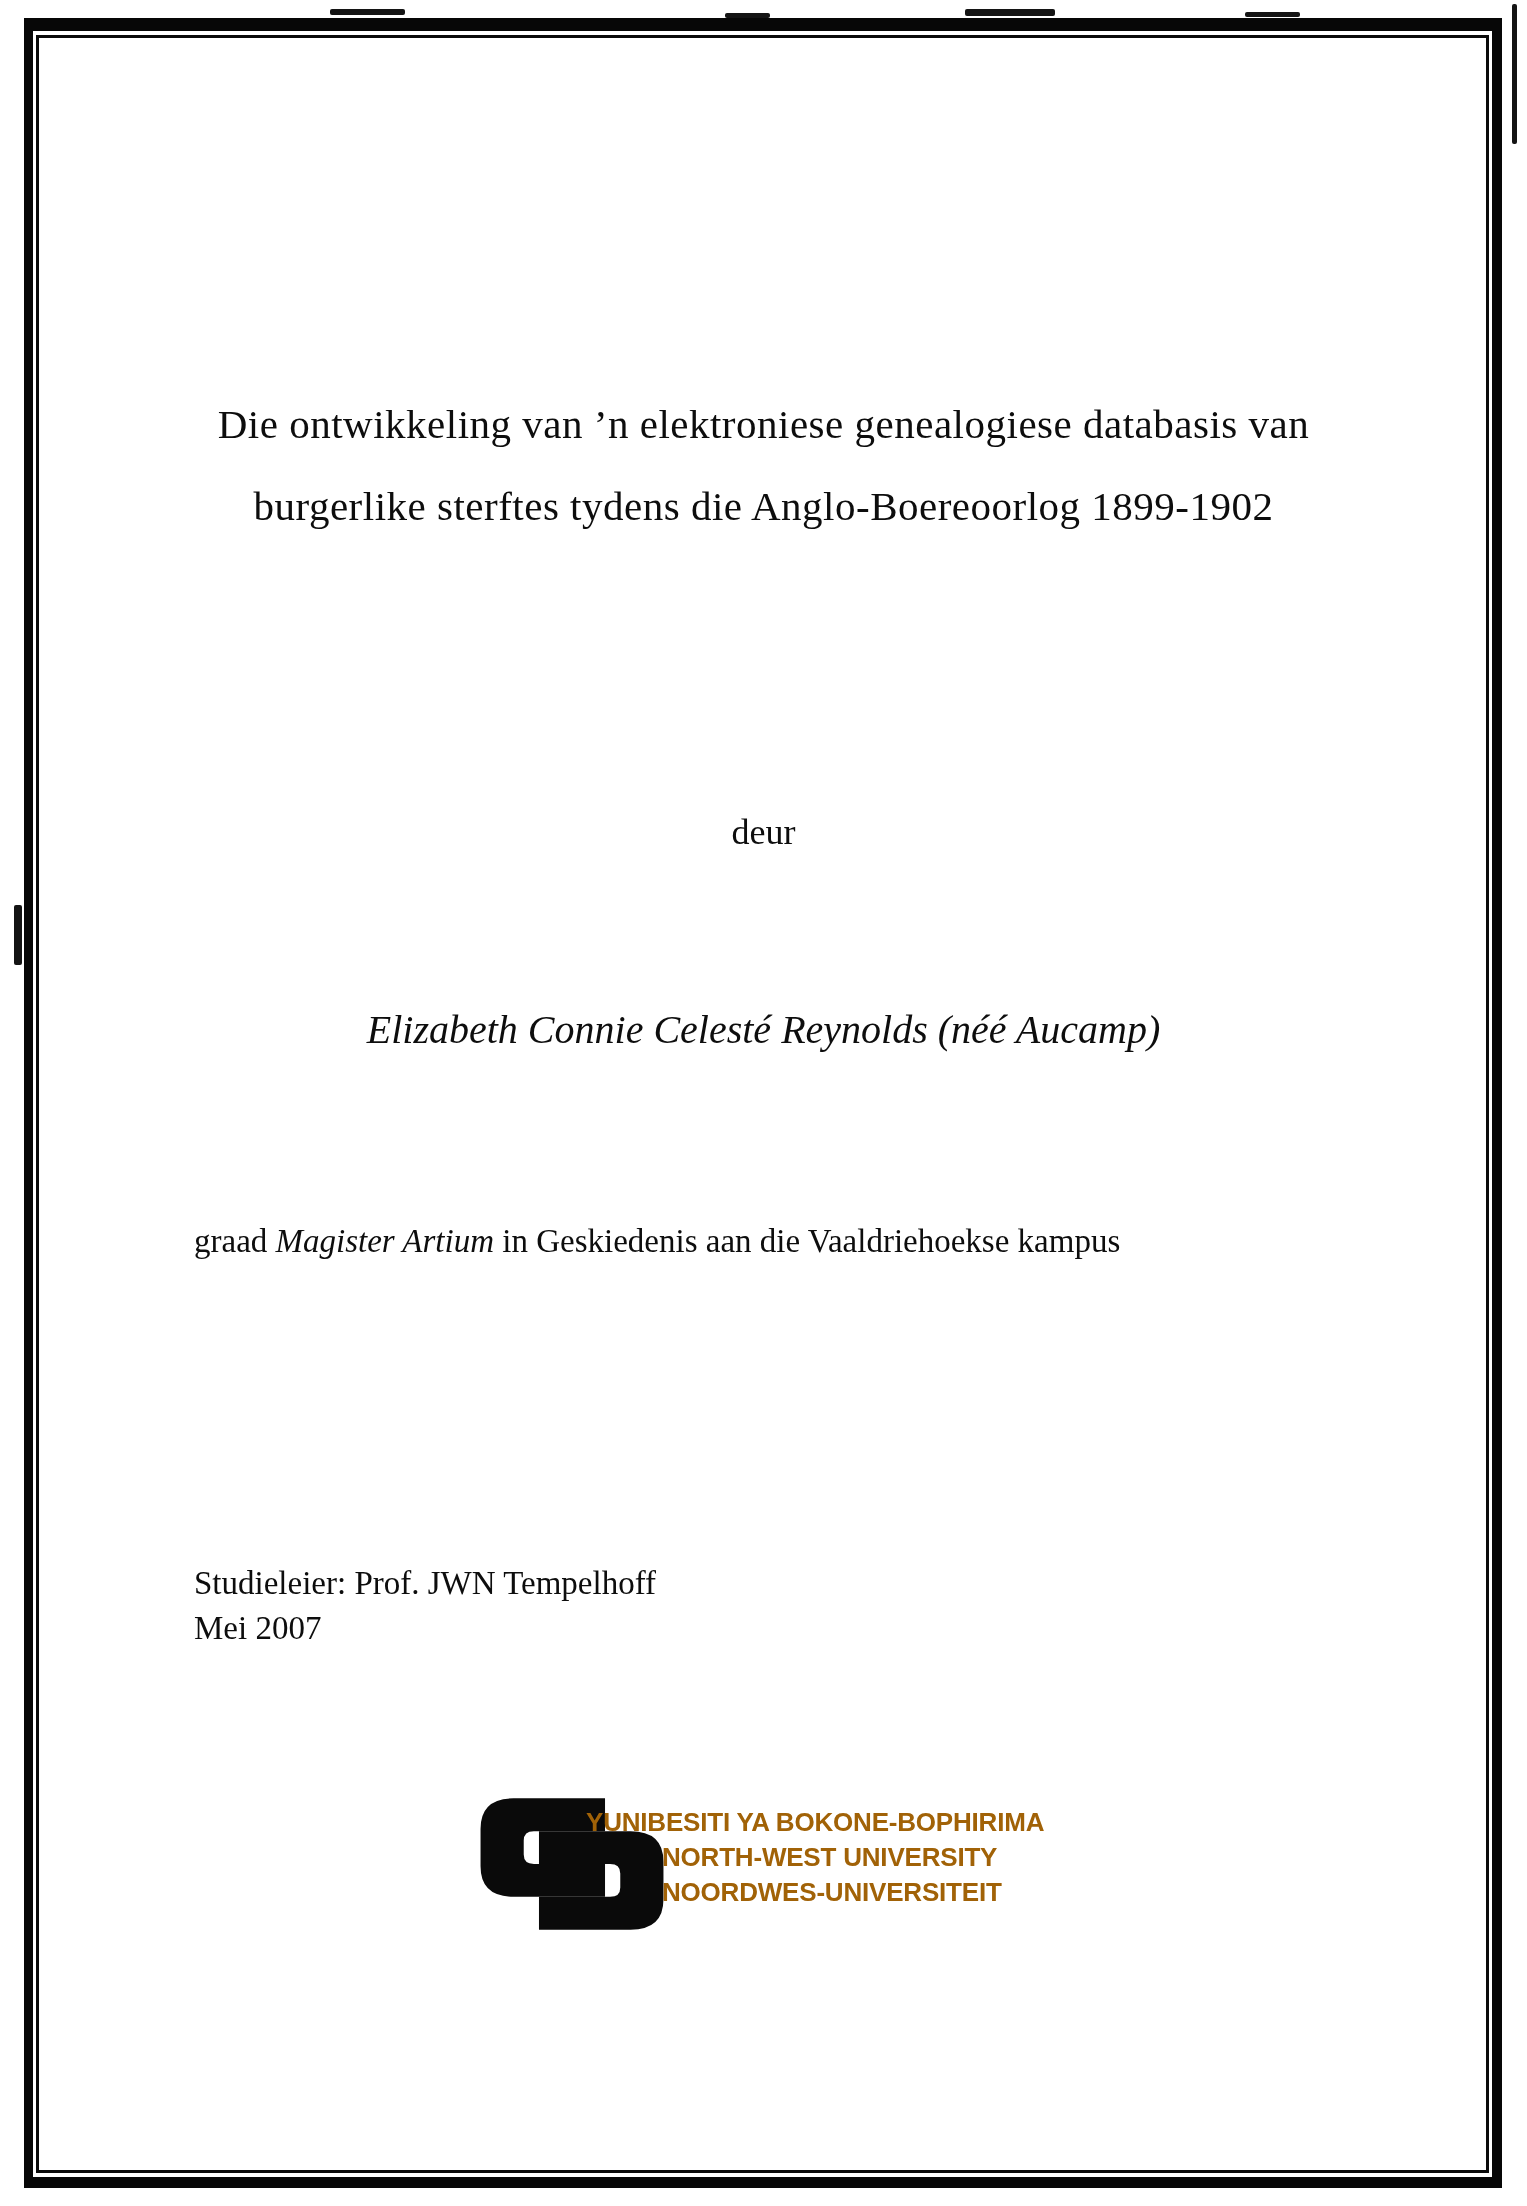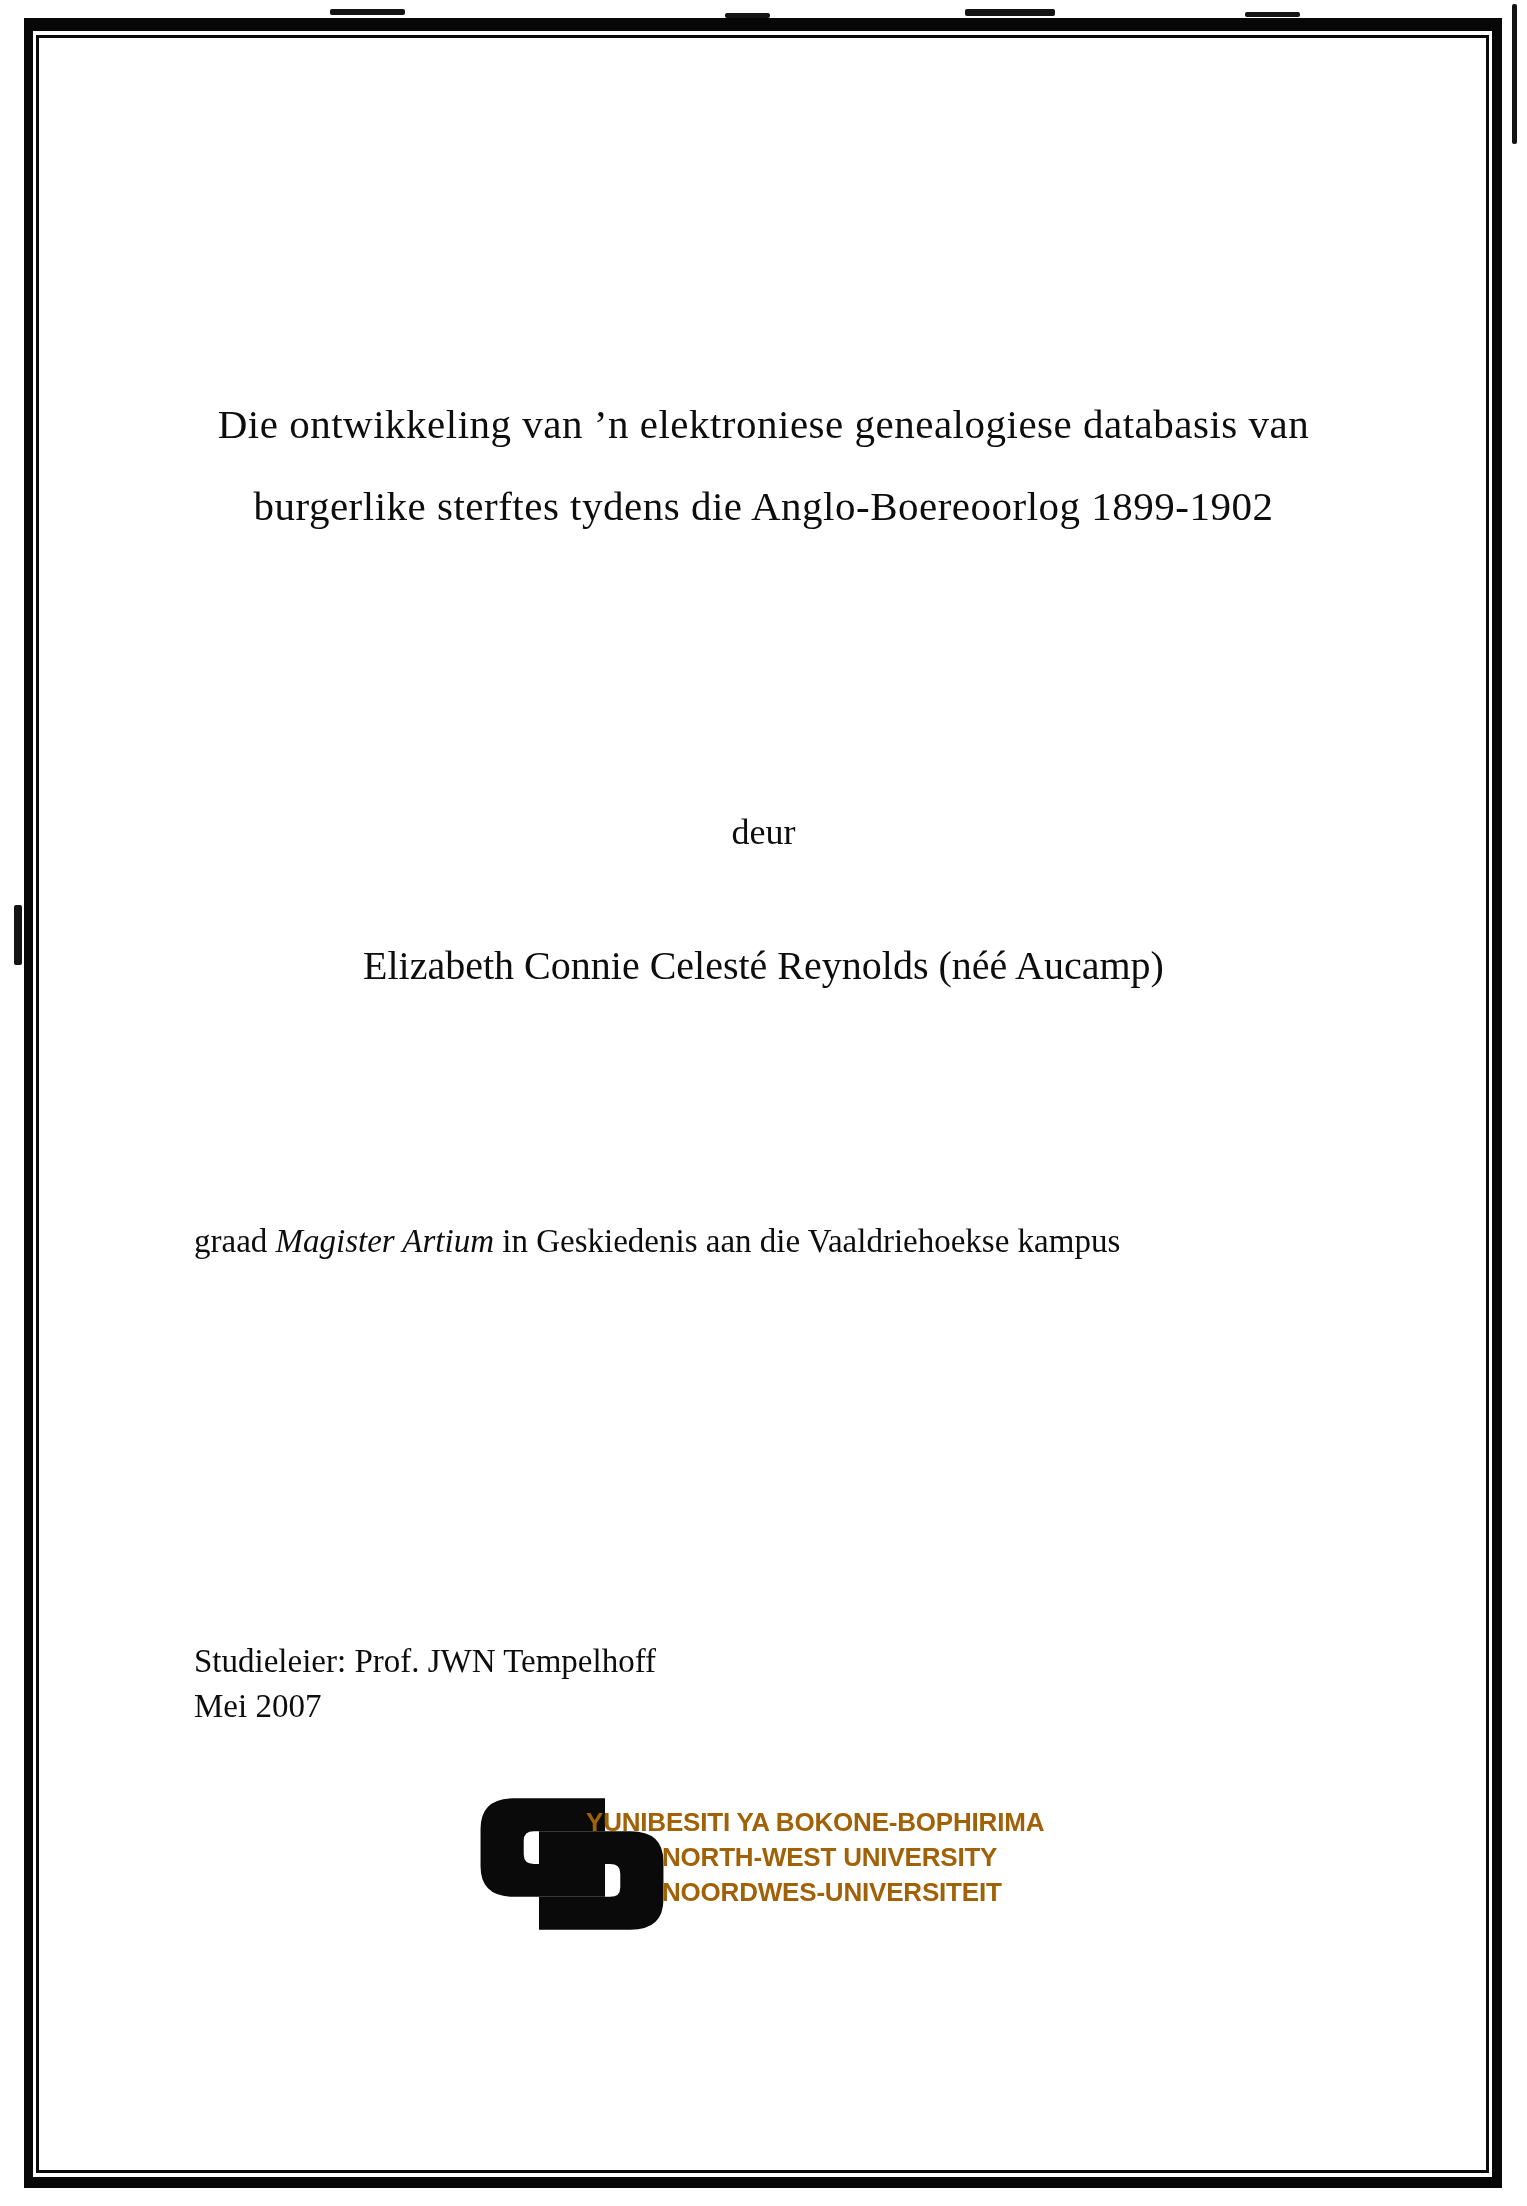--- a/index.html
+++ b/index.html
@@ -60,21 +60,21 @@
     font-size: 33px;
     line-height: 45px;
   }
   .submission .just {
     text-align: justify;
     text-align-last: justify;
   }
   .supervisor-block {
     position: absolute;
     left: 194px;
-    top: 1639px;
+    top: 1561px;
     font-size: 33px;
     line-height: 45px;
   }
   
   .logo-group {
     position: absolute;
     left: 478px;
     top: 1796px;
     width: 600px;
     height: 160px;
@@ -112,21 +112,21 @@
 <div class="smudge" style="left:14px; top:905px; width:8px; height:60px;"></div>
 
 <div class="frame-outer"></div>
 <div class="frame-inner"></div>
 
 <div class="centerline title-line" style="top:400px;">Die ontwikkeling van ’n elektroniese genealogiese databasis van</div>
 <div class="centerline title-line" style="top:482px;">burgerlike sterftes tydens die Anglo-Boereoorlog 1899-1902</div>
 
 <div class="centerline byline" style="top:811px;">deur</div>
 
-<div class="centerline author-line" style="top:942px;">Elizabeth Connie Celesté Reynolds (néé Aucamp)</div>
+<div class="centerline author-line" style="top:1006px;font-style:italic;">Elizabeth Connie Celesté Reynolds (néé Aucamp)</div>
 
 <div class="submission">
   <div><span>graad </span><span class="em">Magister Artium</span><span> in Geskiedenis aan die Vaaldriehoekse kampus</span></div>
 </div>
 
 <div class="supervisor-block">
   <div>Studieleier: Prof. JWN Tempelhoff</div>
   <div>Mei 2007</div>
 </div>
 

